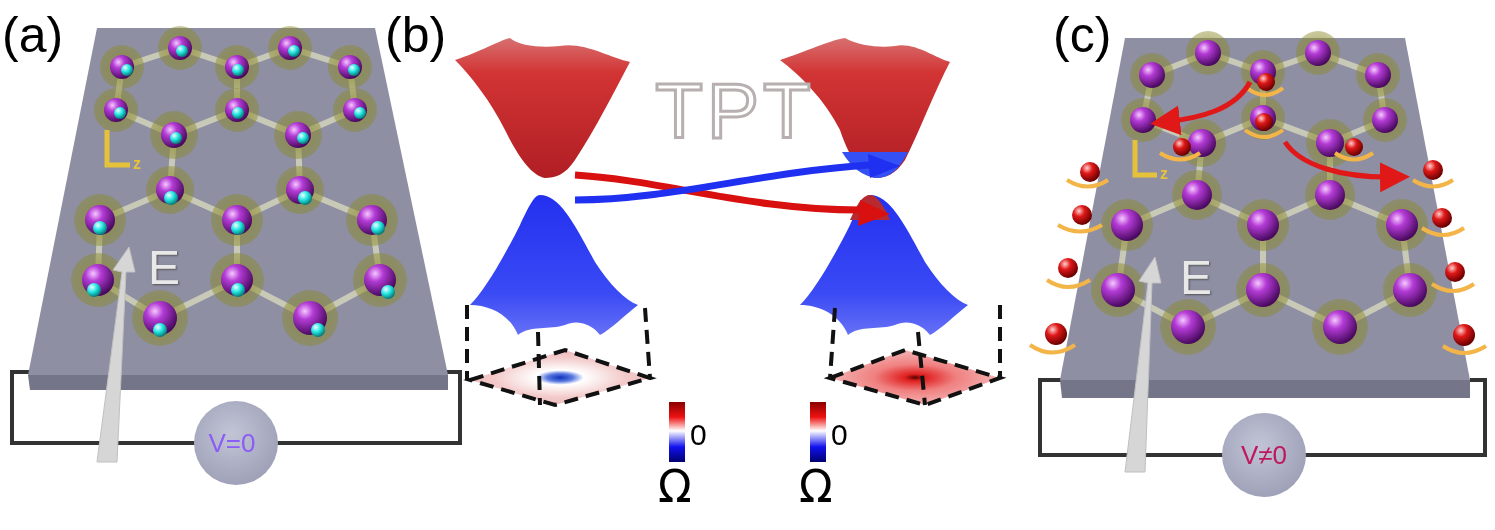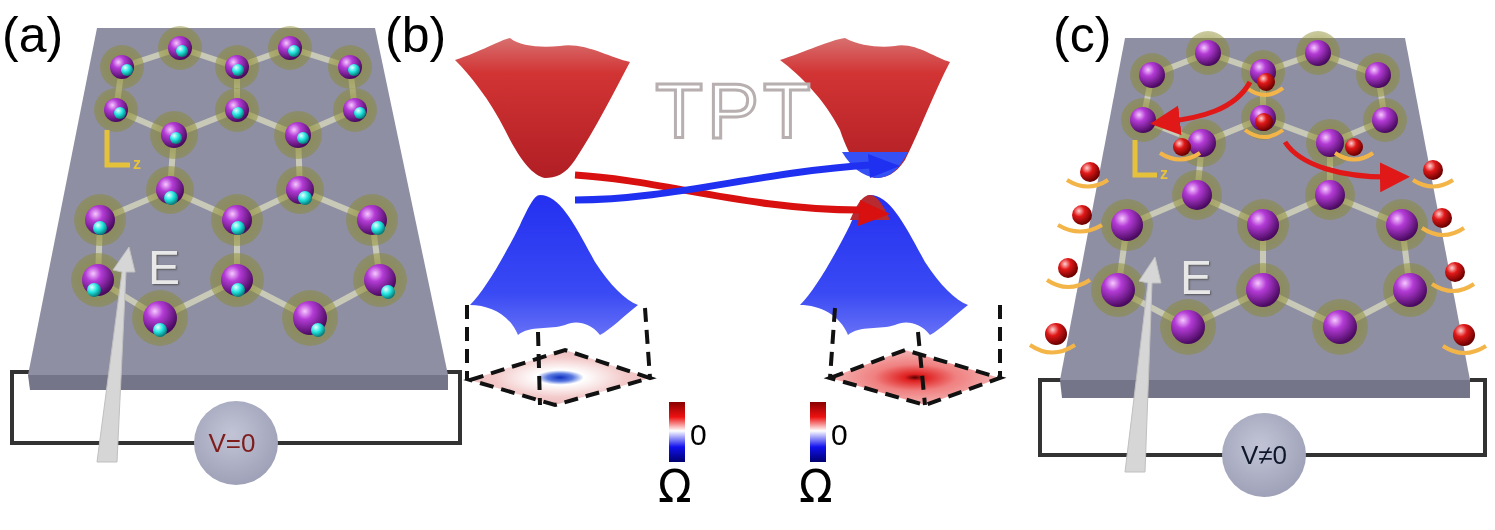--- a/index.html
+++ b/index.html
@@ -414,14 +414,14 @@
     <polygon points="1125,472 1145,472 1152,283 1161,283 1155,257 1139,281 1148,283" fill="#d6d6d6" stroke="#c0c0c0" stroke-width="1"></polygon>
 
     <circle cx="1264" cy="455" r="42" fill="url(#gKnob)"></circle>
   </g>
 </svg>
 
 <div style="position:absolute;left:148px;top:240px;font-size:48px;color:#e8e8e8;text-shadow:1px 1px 2px #555;">E</div>
 <div style="position:absolute;left:1180px;top:250px;font-size:48px;color:#e8e8e8;text-shadow:1px 1px 2px #555;">E</div>
 <div style="position:absolute;left:133px;top:155px;font-size:16px;color:#e6c23a;font-weight:bold;">z</div>
 <div style="position:absolute;left:1160px;top:165px;font-size:16px;color:#e6c23a;font-weight:bold;">z</div>
-<div style="position:absolute;left:196px;top:428px;width:72px;text-align:center;font-size:26px;color:#7f1d1d;">V=0</div>
-<div style="position:absolute;left:1224px;top:440px;width:80px;text-align:center;font-size:26px;color:#0f172a;">V≠0</div>
+<div style="position:absolute;left:196px;top:428px;width:72px;text-align:center;font-size:26px;color:#8b5cf6;">V=0</div>
+<div style="position:absolute;left:1224px;top:440px;width:80px;text-align:center;font-size:26px;color:#be185d;">V≠0</div>
 
 </body></html>

